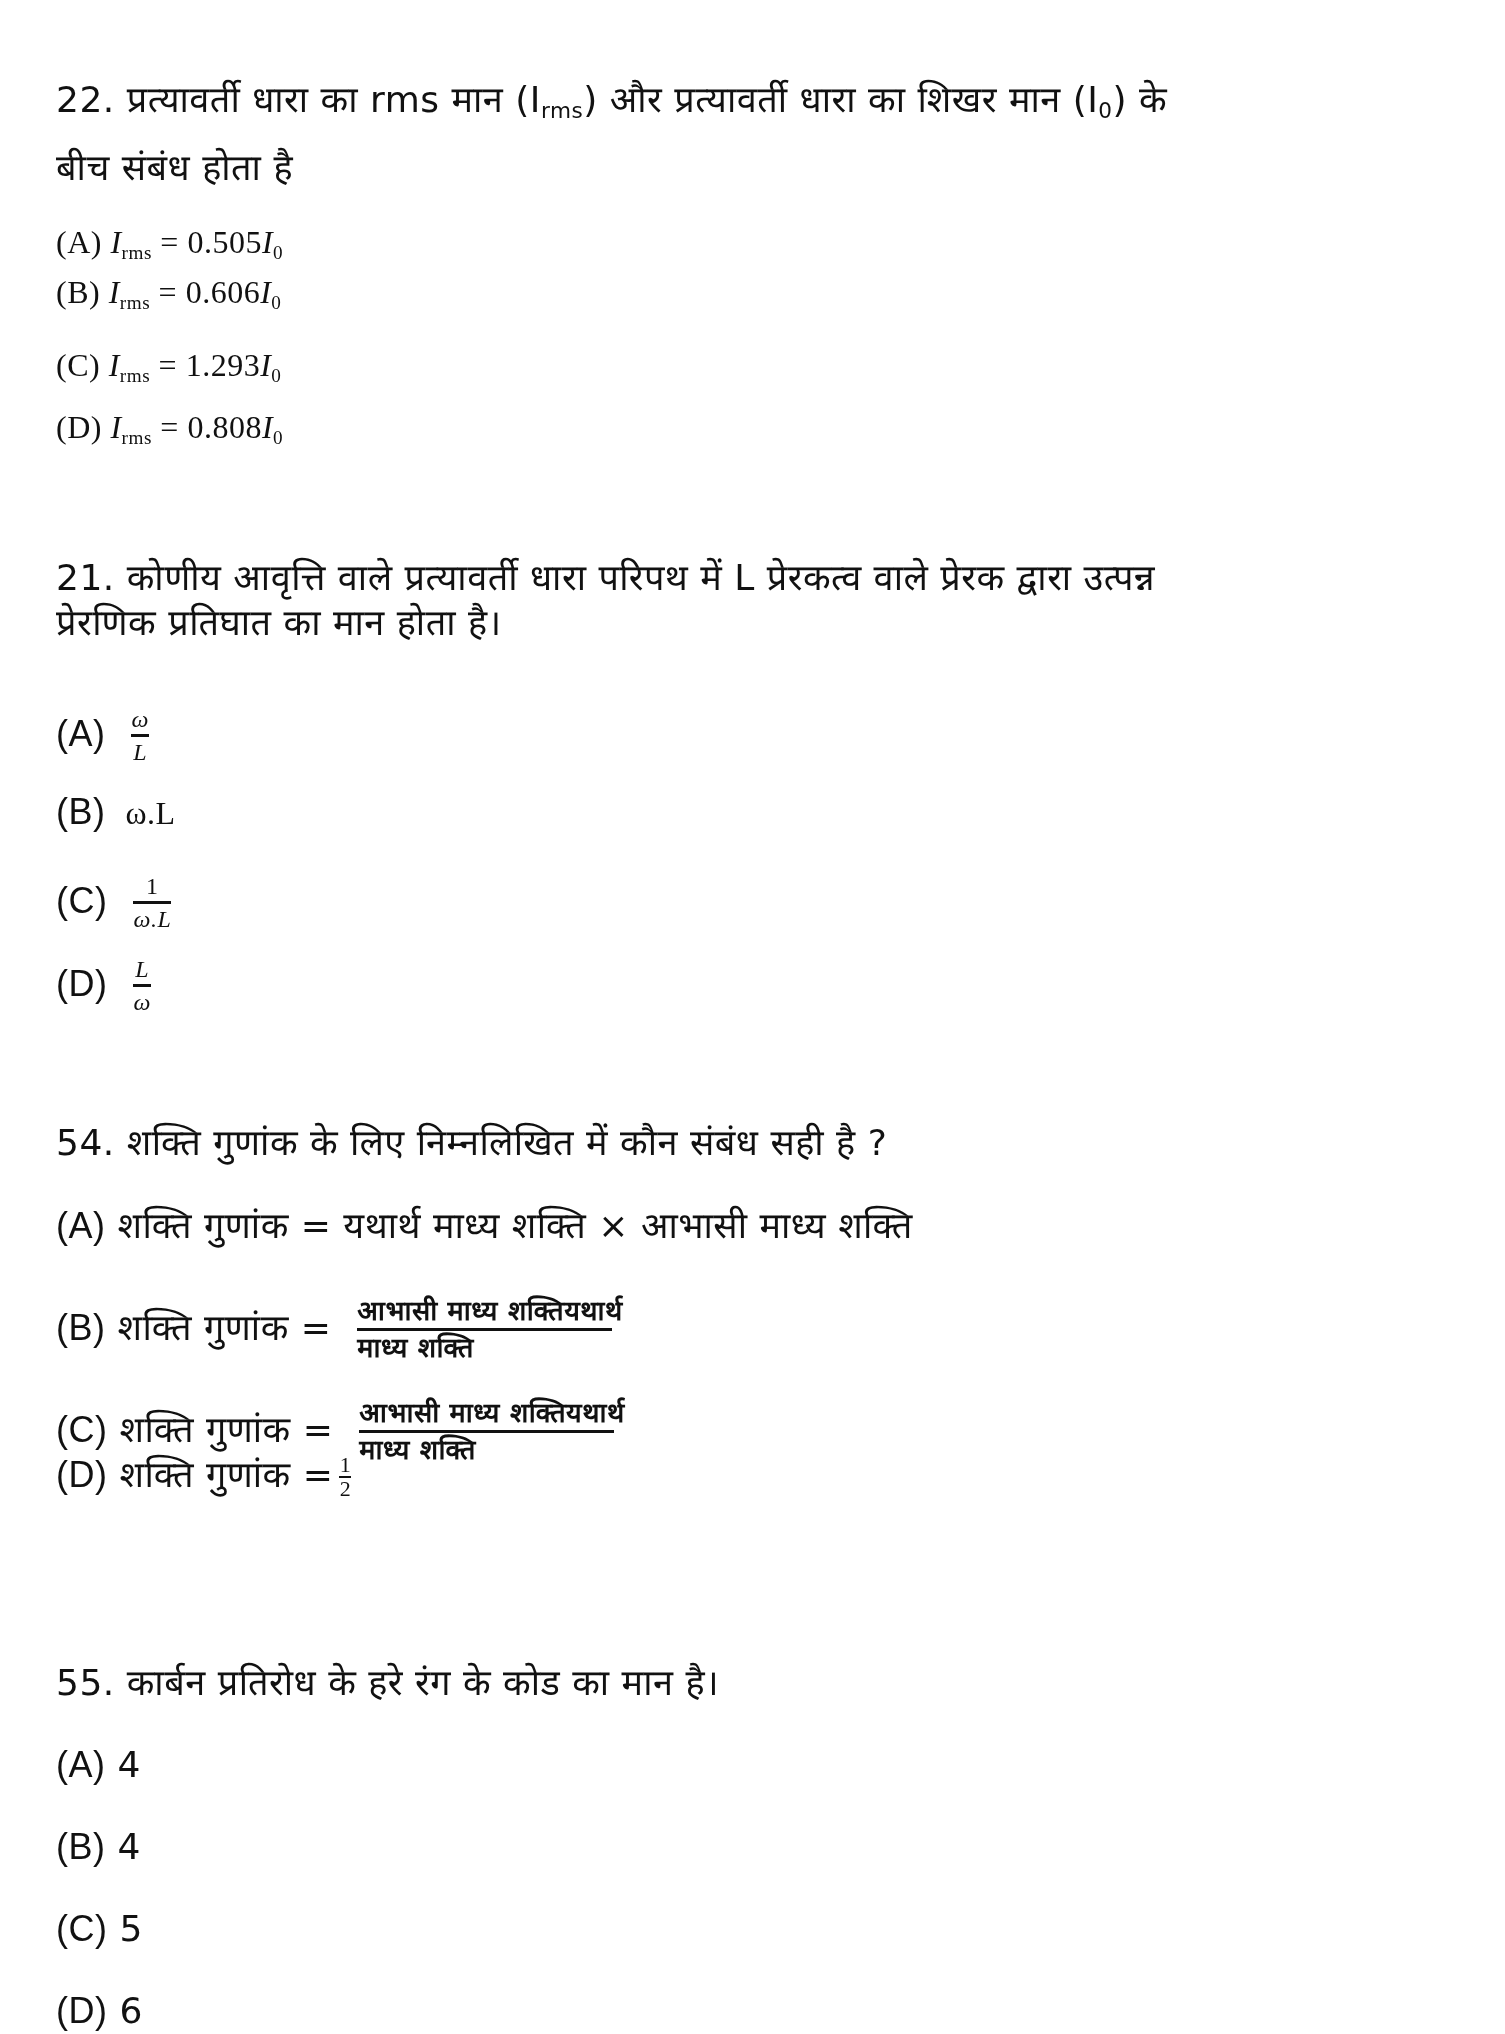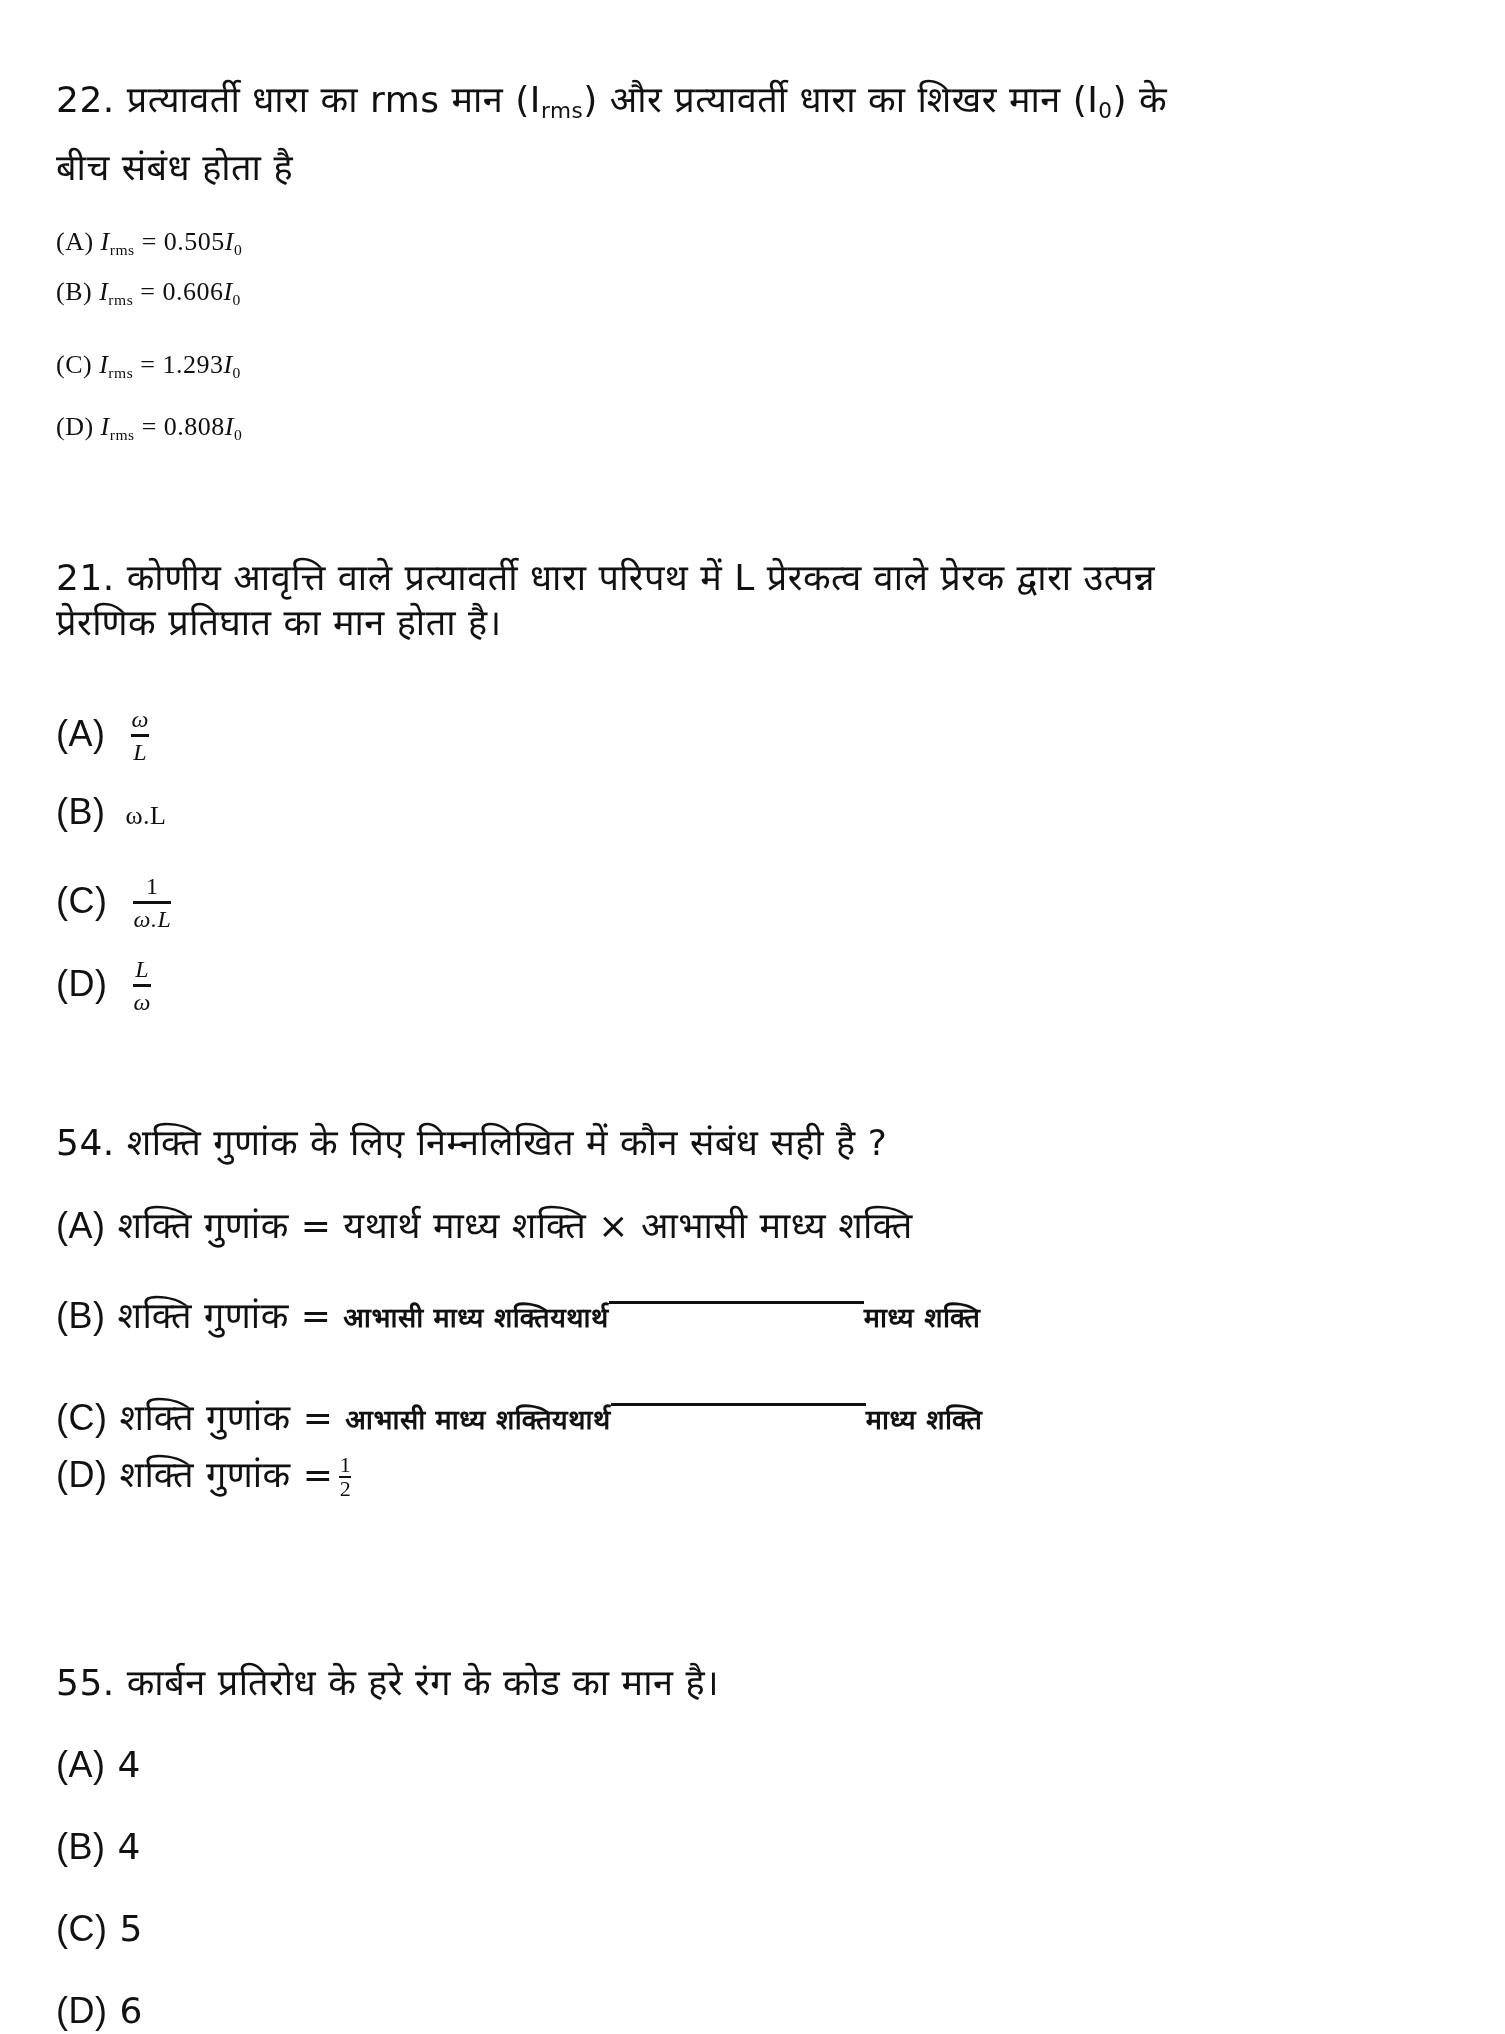--- a/index.html
+++ b/index.html
@@ -1,27 +1,27 @@
 <!DOCTYPE html>
 <html><head>
 <meta charset="utf-8">
 <style>
   html, body { margin: 0; padding: 0; background: #ffffff; }
   body { width: 1505px; height: 2034px; position: relative; overflow: hidden; color: #111; font-family: "DejaVu Sans", "Liberation Sans", sans-serif; }
   .line { position: absolute; left: 56px; white-space: nowrap; font-size: 36px; line-height: 44px; letter-spacing: 0.5px; }
   .hi { font-family: "DejaVu Sans", sans-serif; }
-  .serif { font-family: "Liberation Serif", "DejaVu Serif", serif; font-size: 26px; }
+  .serif { font-family: "Liberation Serif", "DejaVu Serif", serif; font-size: 32px; }
   .opt-label { font-family: "Liberation Sans", sans-serif; }
   .it { font-style: italic; }
   sub { font-size: 0.6em; vertical-align: -0.3em; }
   .frac { display: inline-flex; flex-direction: column; align-items: center; vertical-align: middle; margin-left: 14px; }
   .frac .num, .frac .den { font-family: "Liberation Serif", serif; font-style: italic; font-size: 24px; line-height: 26px; }
   .frac .num.up { font-style: normal; }
   .frac .bar { height: 3px; background: #111; align-self: stretch; margin: 2px 0; }
-  .hfrac { display: inline-flex; align-items: flex-end; vertical-align: middle; }
+  .hfrac { display: inline-flex; flex-direction: column; align-items: flex-start; vertical-align: middle; margin-left: 14px; }
   .hfrac .num, .hfrac .den { font-size: 27px; line-height: 34px; font-weight: bold; }
   .hfrac .bar { height: 3px; background: #111; width: 255px; align-self: flex-start; margin: 0; }
   .half { display: inline-flex; flex-direction: column; align-items: center; vertical-align: middle; font-family: "Liberation Serif", serif; font-size: 22px; line-height: 22px; margin: 0 4px 0 6px; }
   .half .bar { height: 2px; width: 12px; background: #111; }
 </style>
 </head>
 <body>
 
 <div class="line hi" style="top:78px">
   <span>22.</span>

